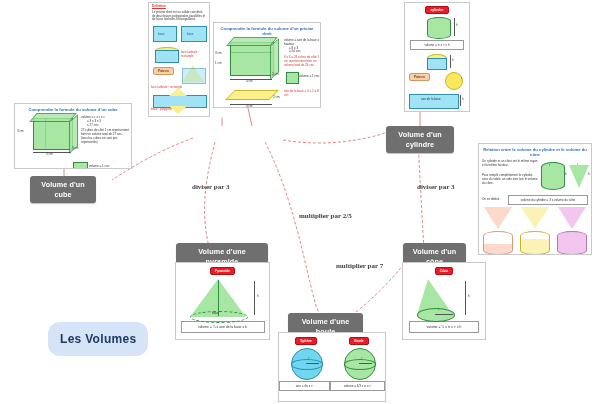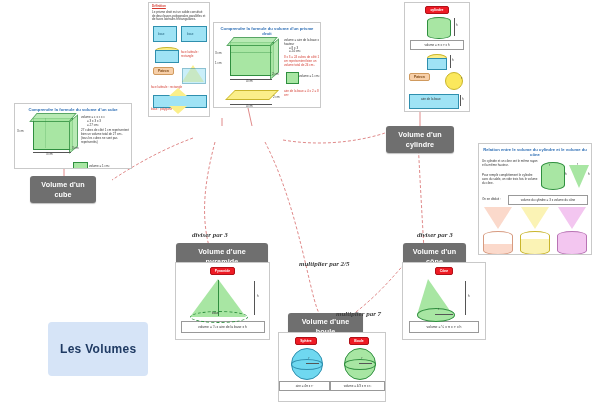--- a/index.html
+++ b/index.html
@@ -8,26 +8,26 @@
   #canvas{position:absolute;inset:0;width:600px;height:404px;}
   svg.links{position:absolute;left:0;top:0;width:600px;height:404px;pointer-events:none;}
 
   
   .node{position:absolute;background:#6f6f6f;color:#fff;border-radius:3px;
         font-size:7.2px;font-weight:bold;text-align:center;line-height:1.35;
         padding:3px 6px;box-sizing:border-box;letter-spacing:.1px;
         box-shadow:0 1px 1px rgba(0,0,0,.25);}
 
   
-  .edgelabel{position:absolute;color:#404040;font-size:7px;font-style:italic;
-             font-weight:bold;font-family:"Liberation Serif",serif;white-space:nowrap;margin-top:48px;}
-
-  
-  .title{position:absolute;background:#d6e4f7;border-radius:4px;color:#1f3a63;
-         font-size:12px;font-weight:bold;padding:20px 12px;letter-spacing:.3px;}
+  .edgelabel{position:absolute;color:#404040;font-size:7px;
+             font-weight:bold;font-family:"Liberation Serif",serif;white-space:nowrap;}
+
+  
+  .title{position:absolute;background:#d6e4f7;border-radius:12px;color:#1f3a63;
+         font-size:12px;font-weight:bold;padding:10px 12px;letter-spacing:.3px;}
 
   
   .card{position:absolute;background:#ffffff;border:1px solid #c9c9c9;
         box-sizing:border-box;overflow:hidden;}
   .card-title{color:#2f6fb5;font-size:4.2px;font-weight:bold;text-align:center;
               display:block;margin:3px 2px 2px;line-height:1.2;}
   .tiny{font-size:3px;line-height:1.25;color:#333;display:block;}
   .tiny.red{color:#d43a2f;}
   .tinybox{border:1px solid #999;background:#fff;font-size:3px;color:#333;
            padding:2px 3px;text-align:center;display:block;}

